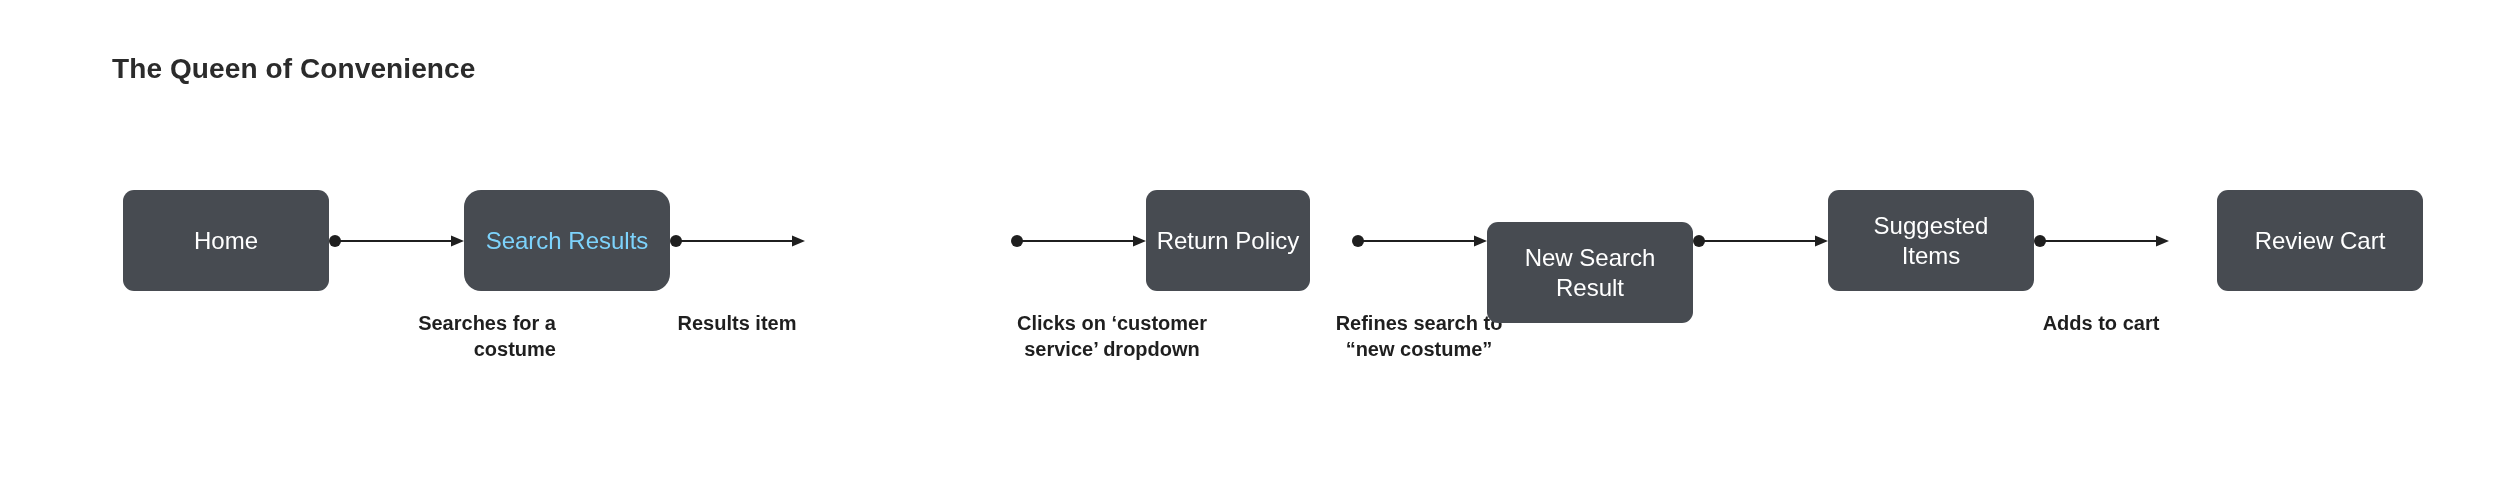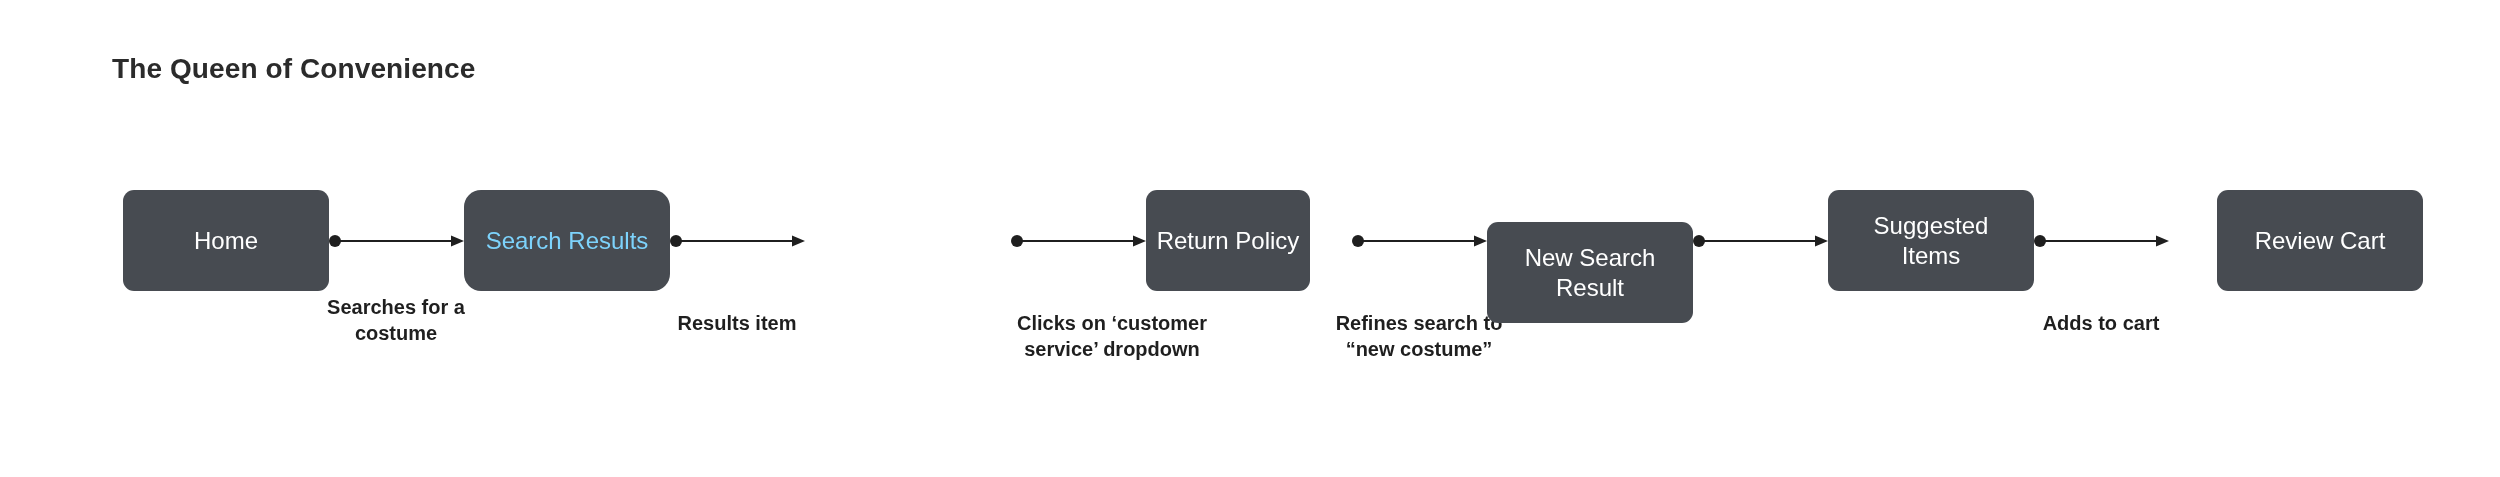--- a/index.html
+++ b/index.html
@@ -77,21 +77,21 @@
 <div id="page-title">The Queen of Convenience</div>
 
 <div id="flow">
     <div class="edge" style="left: 329px; top: 231px; width: 135px;">
       <svg width="135" height="20" viewBox="0 0 135 20">
         <line x1="6" y1="10" x2="124" y2="10" stroke="#1f1f1f" stroke-width="2.2"></line>
         <circle cx="6" cy="10" r="6" fill="#1f1f1f"></circle>
         <path d="M 135 10 L 122 4.5 L 122 15.5 Z" fill="#1f1f1f"></path>
       </svg>
     </div>
-    <div class="edge-caption" style="left: 236px; top: 294px; width: 320px;">Searches for a
+    <div class="edge-caption" style="left: 236px; top: 310px; width: 320px; text-align: right;">Searches for a
 costume</div>
     <div class="edge" style="left: 670px; top: 231px; width: 135px;">
       <svg width="135" height="20" viewBox="0 0 135 20">
         <line x1="6" y1="10" x2="124" y2="10" stroke="#1f1f1f" stroke-width="2.2"></line>
         <circle cx="6" cy="10" r="6" fill="#1f1f1f"></circle>
         <path d="M 135 10 L 122 4.5 L 122 15.5 Z" fill="#1f1f1f"></path>
       </svg>
     </div>
     <div class="edge-caption" style="left: 577px; top: 310px; width: 320px;">Results item</div>
     <div class="edge" style="left: 1011px; top: 231px; width: 135px;">

